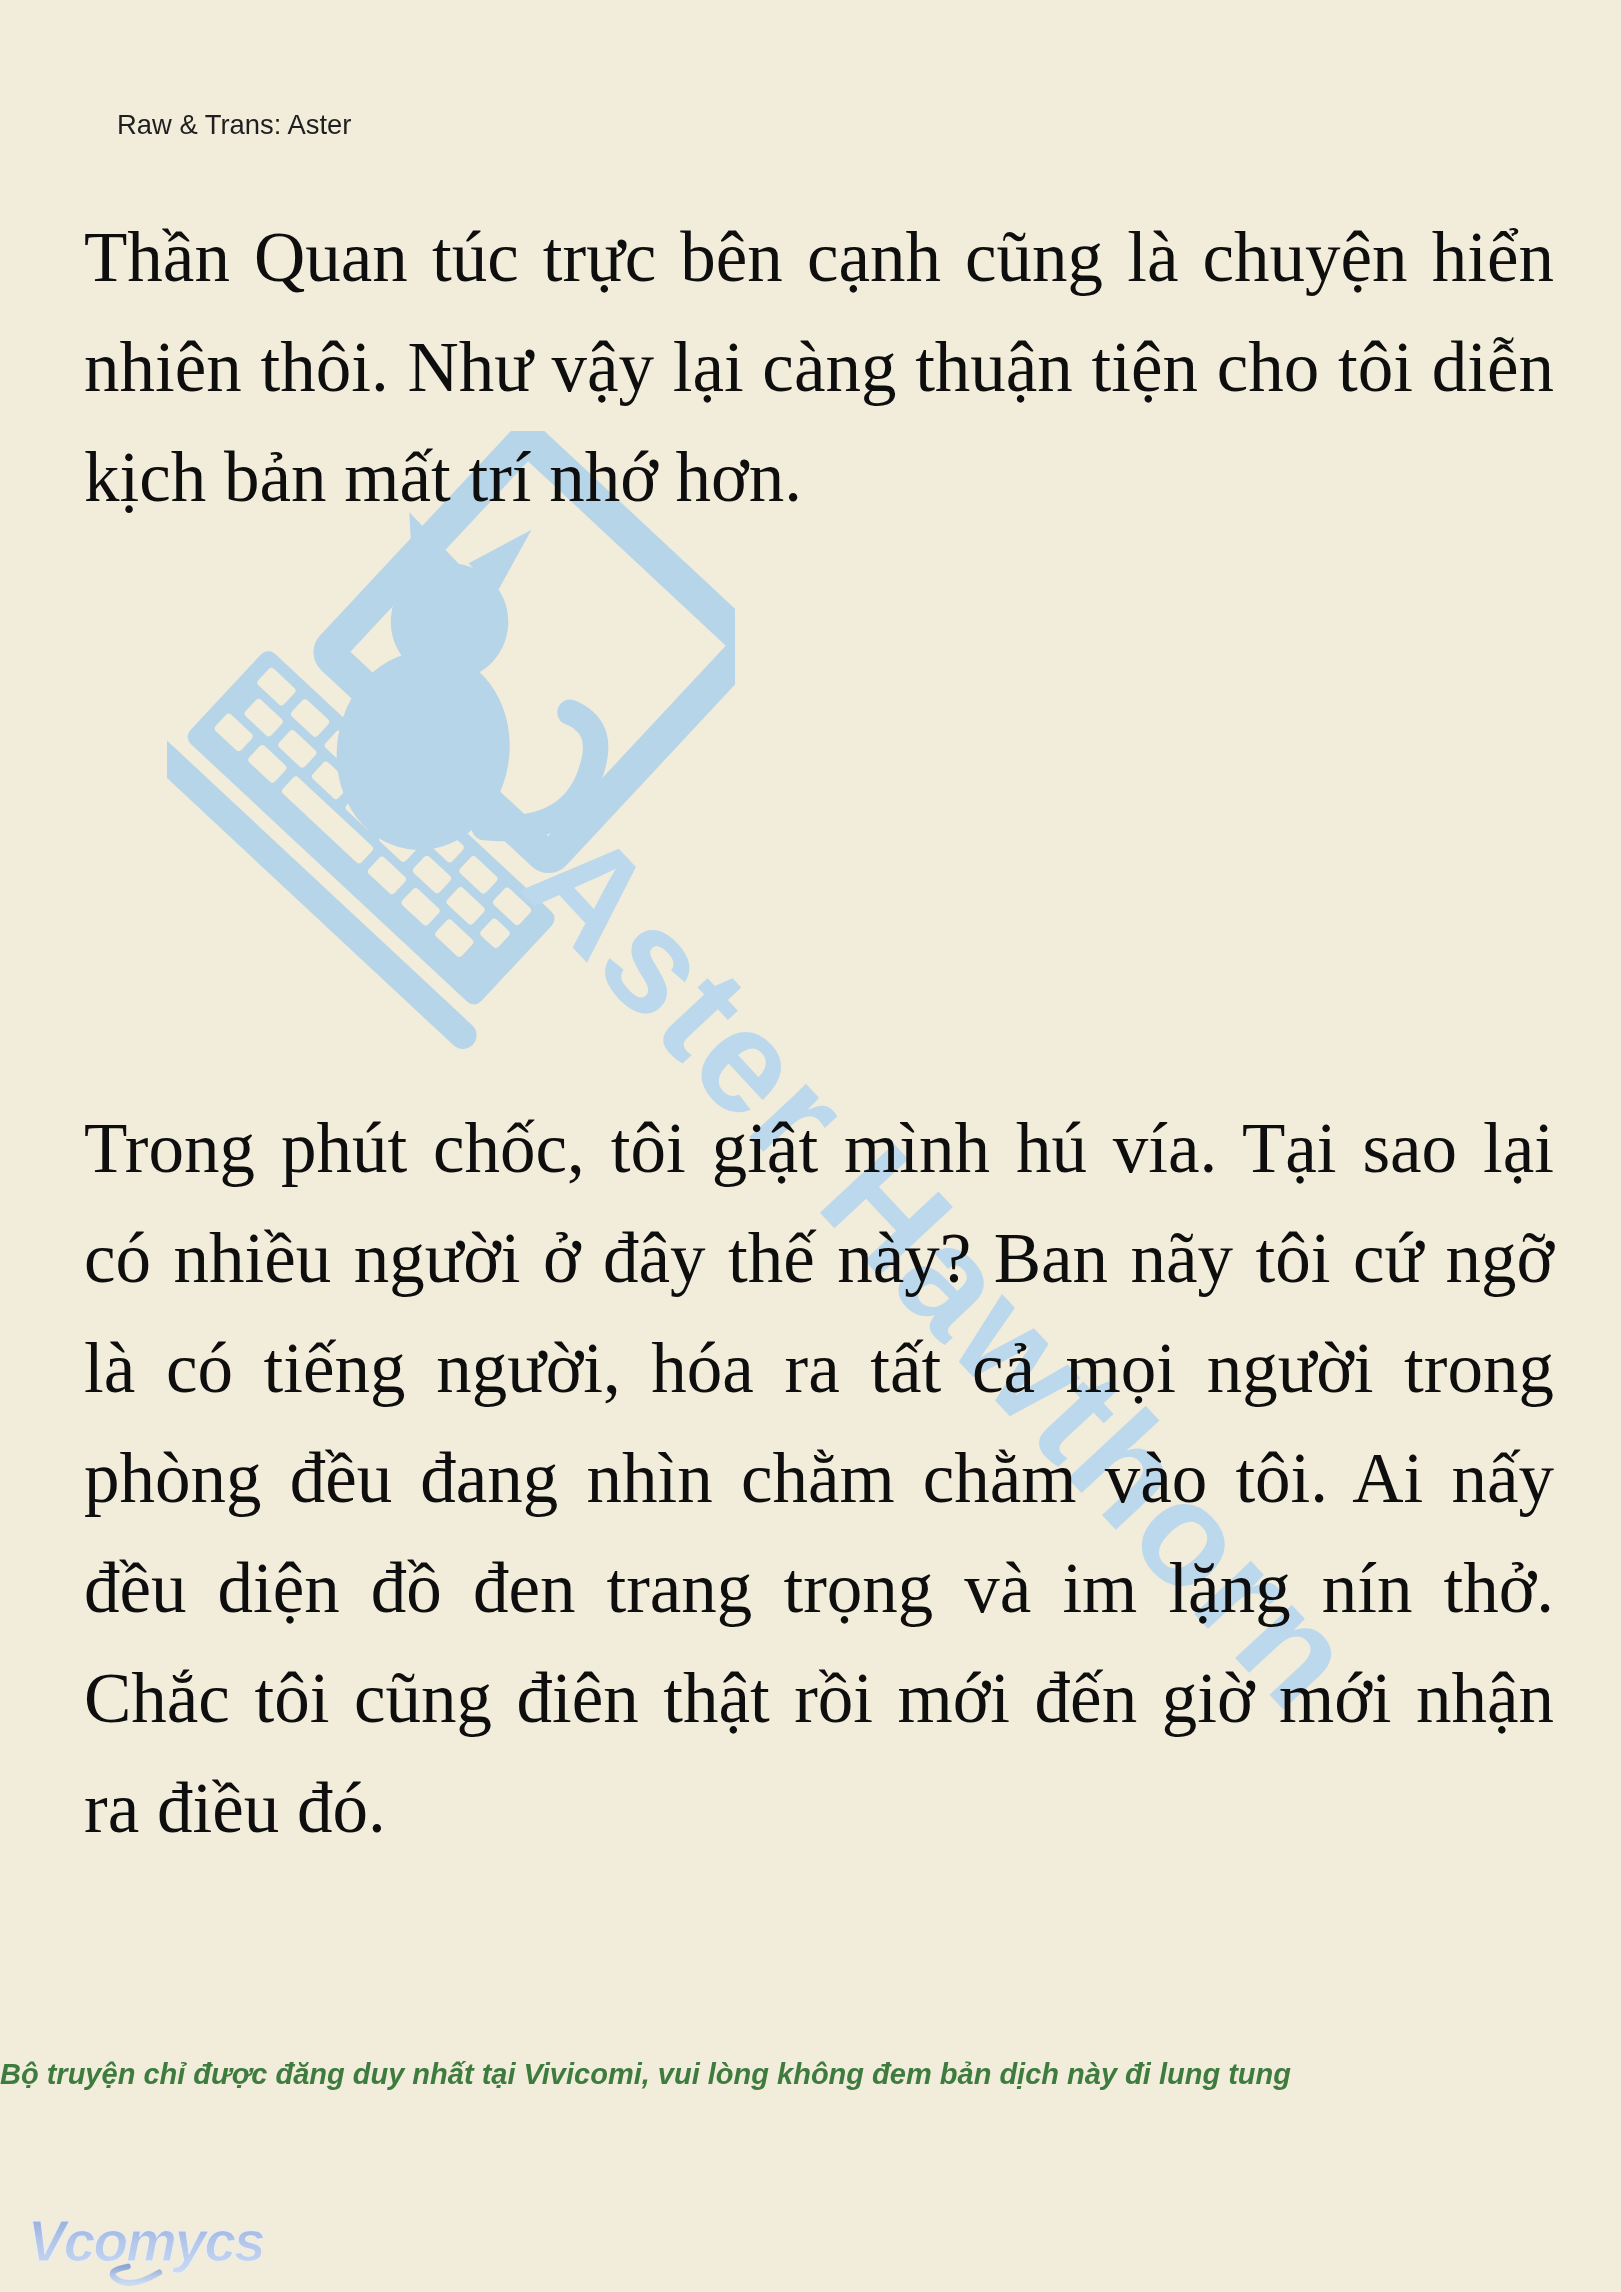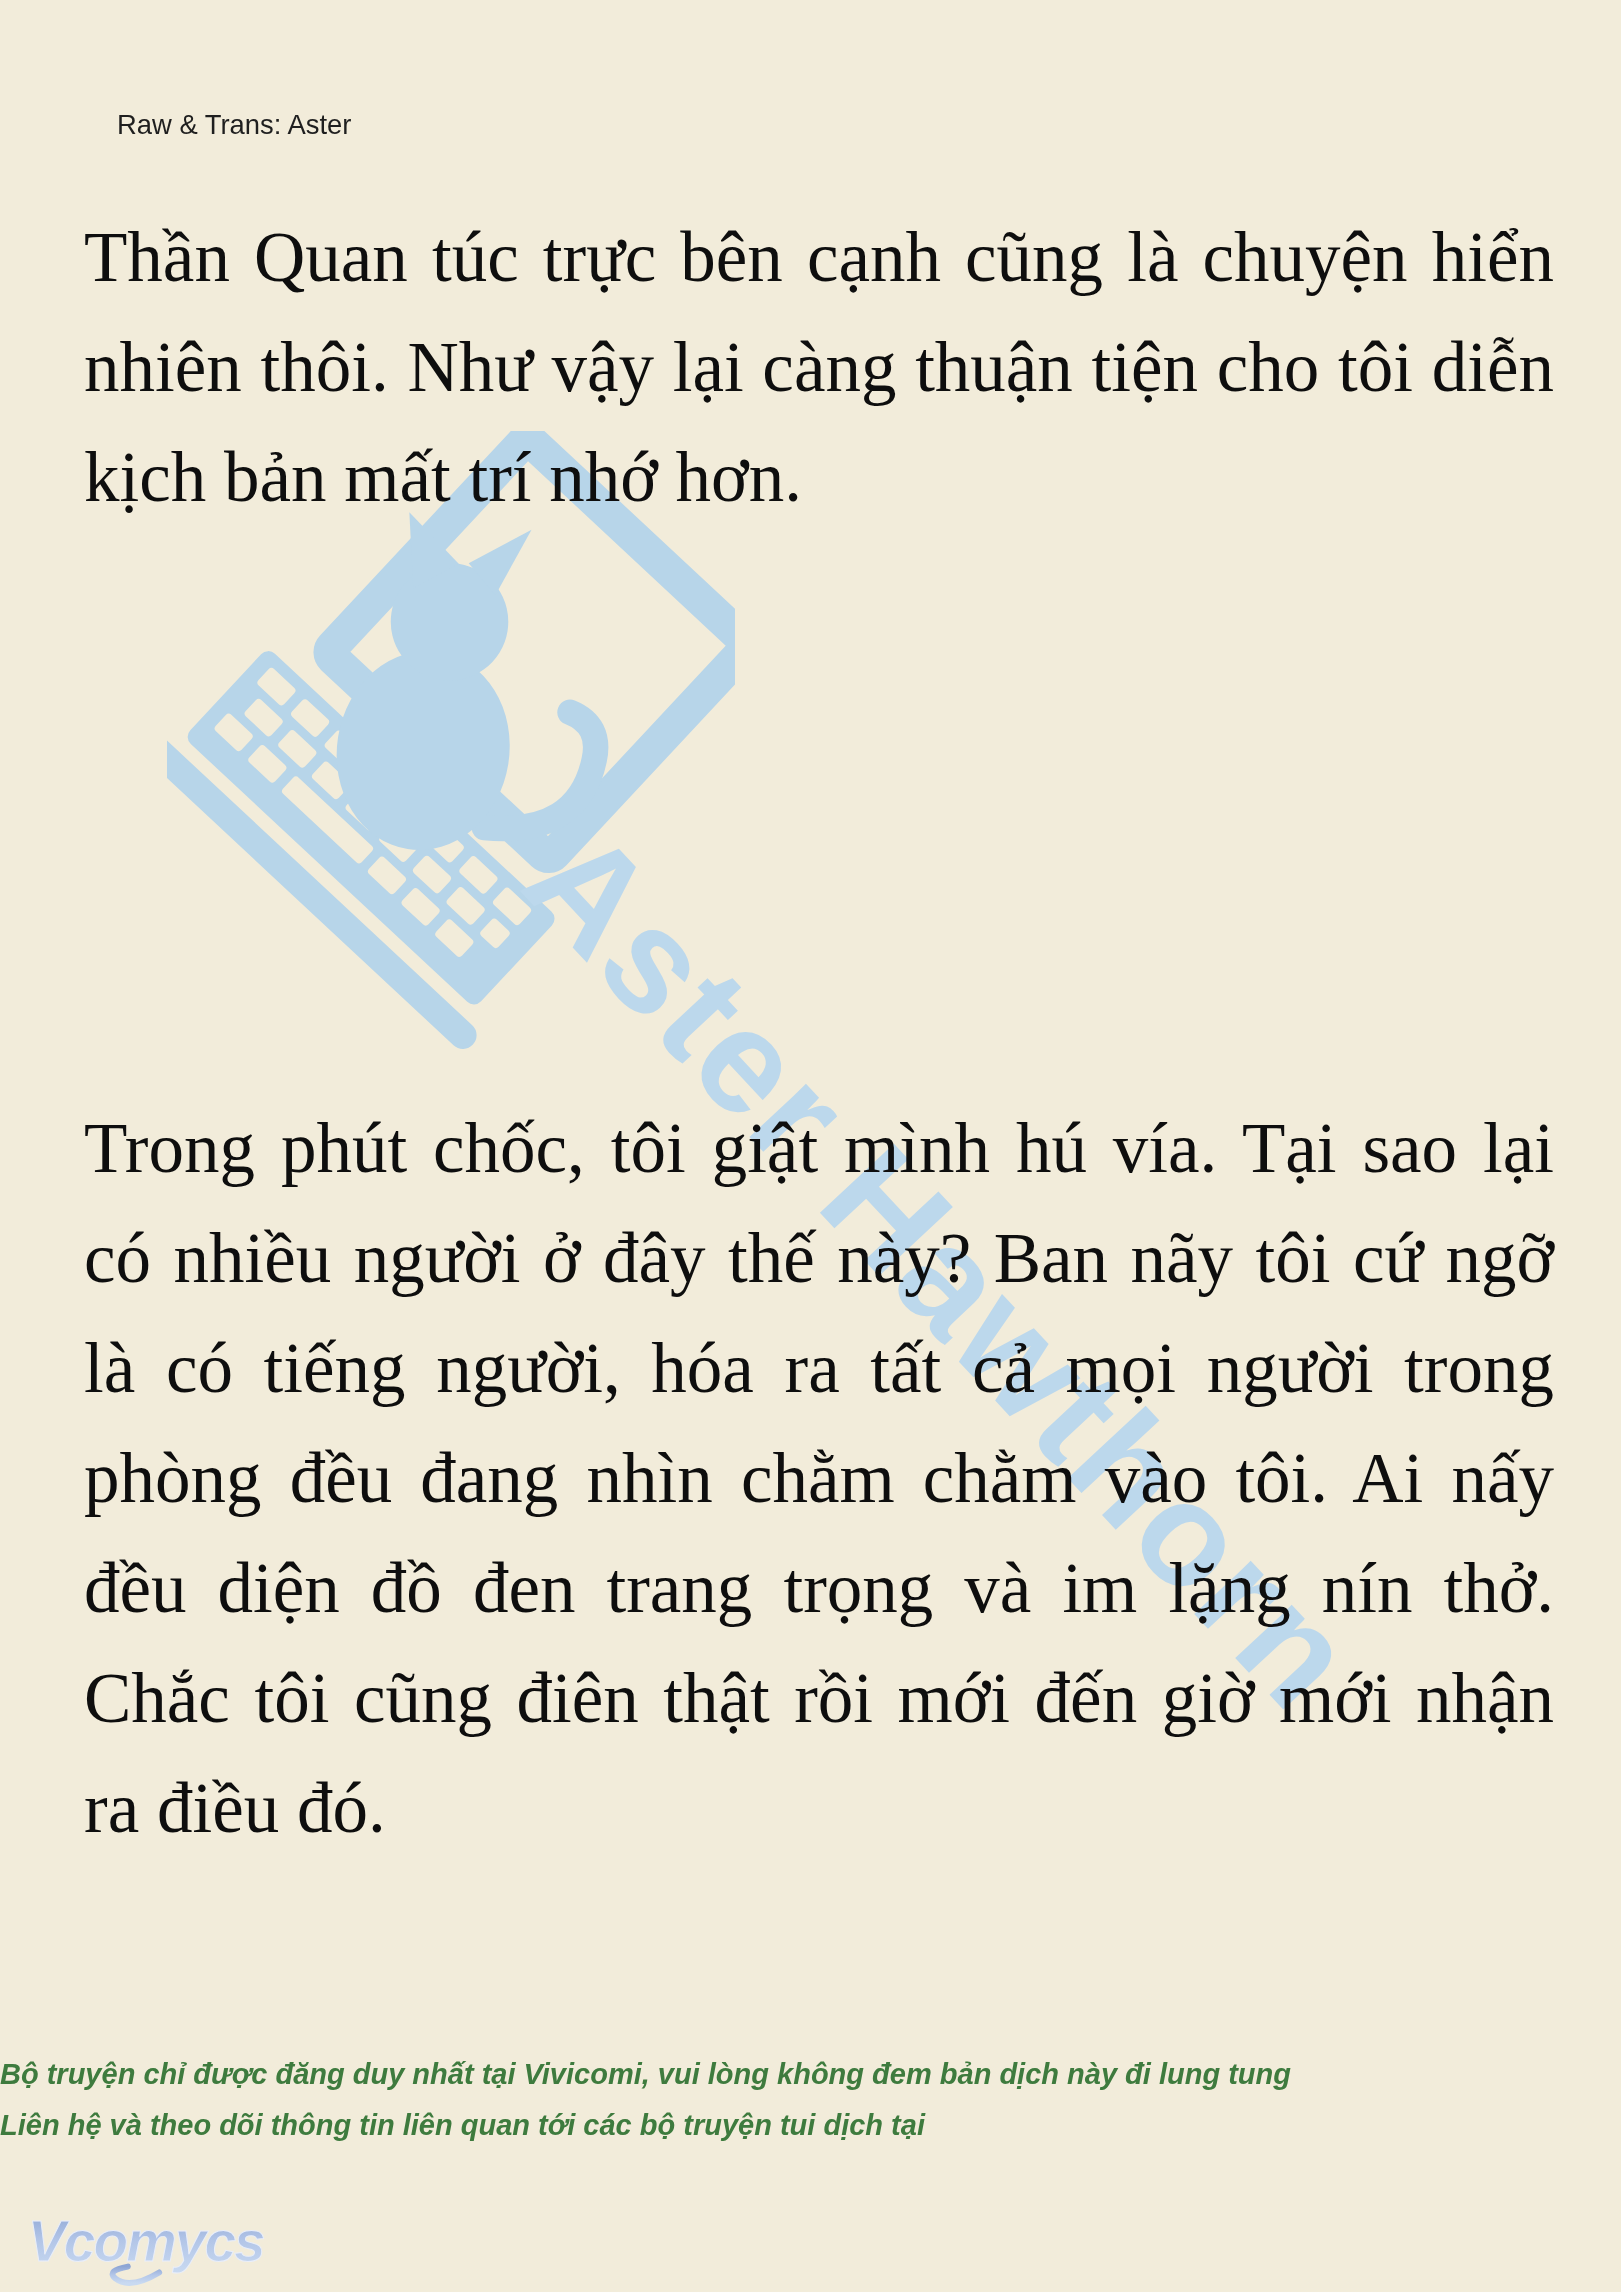--- a/index.html
+++ b/index.html
@@ -129,21 +129,20 @@
     </g>
   </svg>
 
   <div class="wm-text">Aster Hawthorn</div>
 
   <p class="para p1">Thần Quan túc trực bên cạnh cũng là chuyện hiển nhiên thôi. Như vậy lại càng thuận tiện cho tôi diễn kịch bản mất trí nhớ hơn.</p>
   <p class="para p3">Trong phút chốc, tôi giật mình hú vía. Tại sao lại có nhiều người ở đây thế này? Ban nãy tôi cứ ngỡ là có tiếng người, hóa ra tất cả mọi người trong phòng đều đang nhìn chằm chằm vào tôi. Ai nấy đều diện đồ đen trang trọng và im lặng nín thở. Chắc tôi cũng điên thật rồi mới đến giờ mới nhận ra điều đó.</p>
 
   <div class="footer">
     <div>Bộ truyện chỉ được đăng duy nhất tại Vivicomi, vui lòng không đem bản dịch này đi lung tung</div>
-    <div>Liên hệ và theo dõi thông tin liên quan tới các bộ truyện tui dịch tại</div>
   </div>
 
   <svg class="brand-logo" viewBox="0 0 270 100" xmlns="http://www.w3.org/2000/svg">
     <defs>
       <linearGradient id="vgrad" x1="0" y1="0" x2="0" y2="1">
         <stop offset="0" stop-color="#8ea6d5"></stop>
         <stop offset="0.5" stop-color="#b3c6e8"></stop>
         <stop offset="1" stop-color="#c9daf1"></stop>
       </linearGradient>
     </defs>

